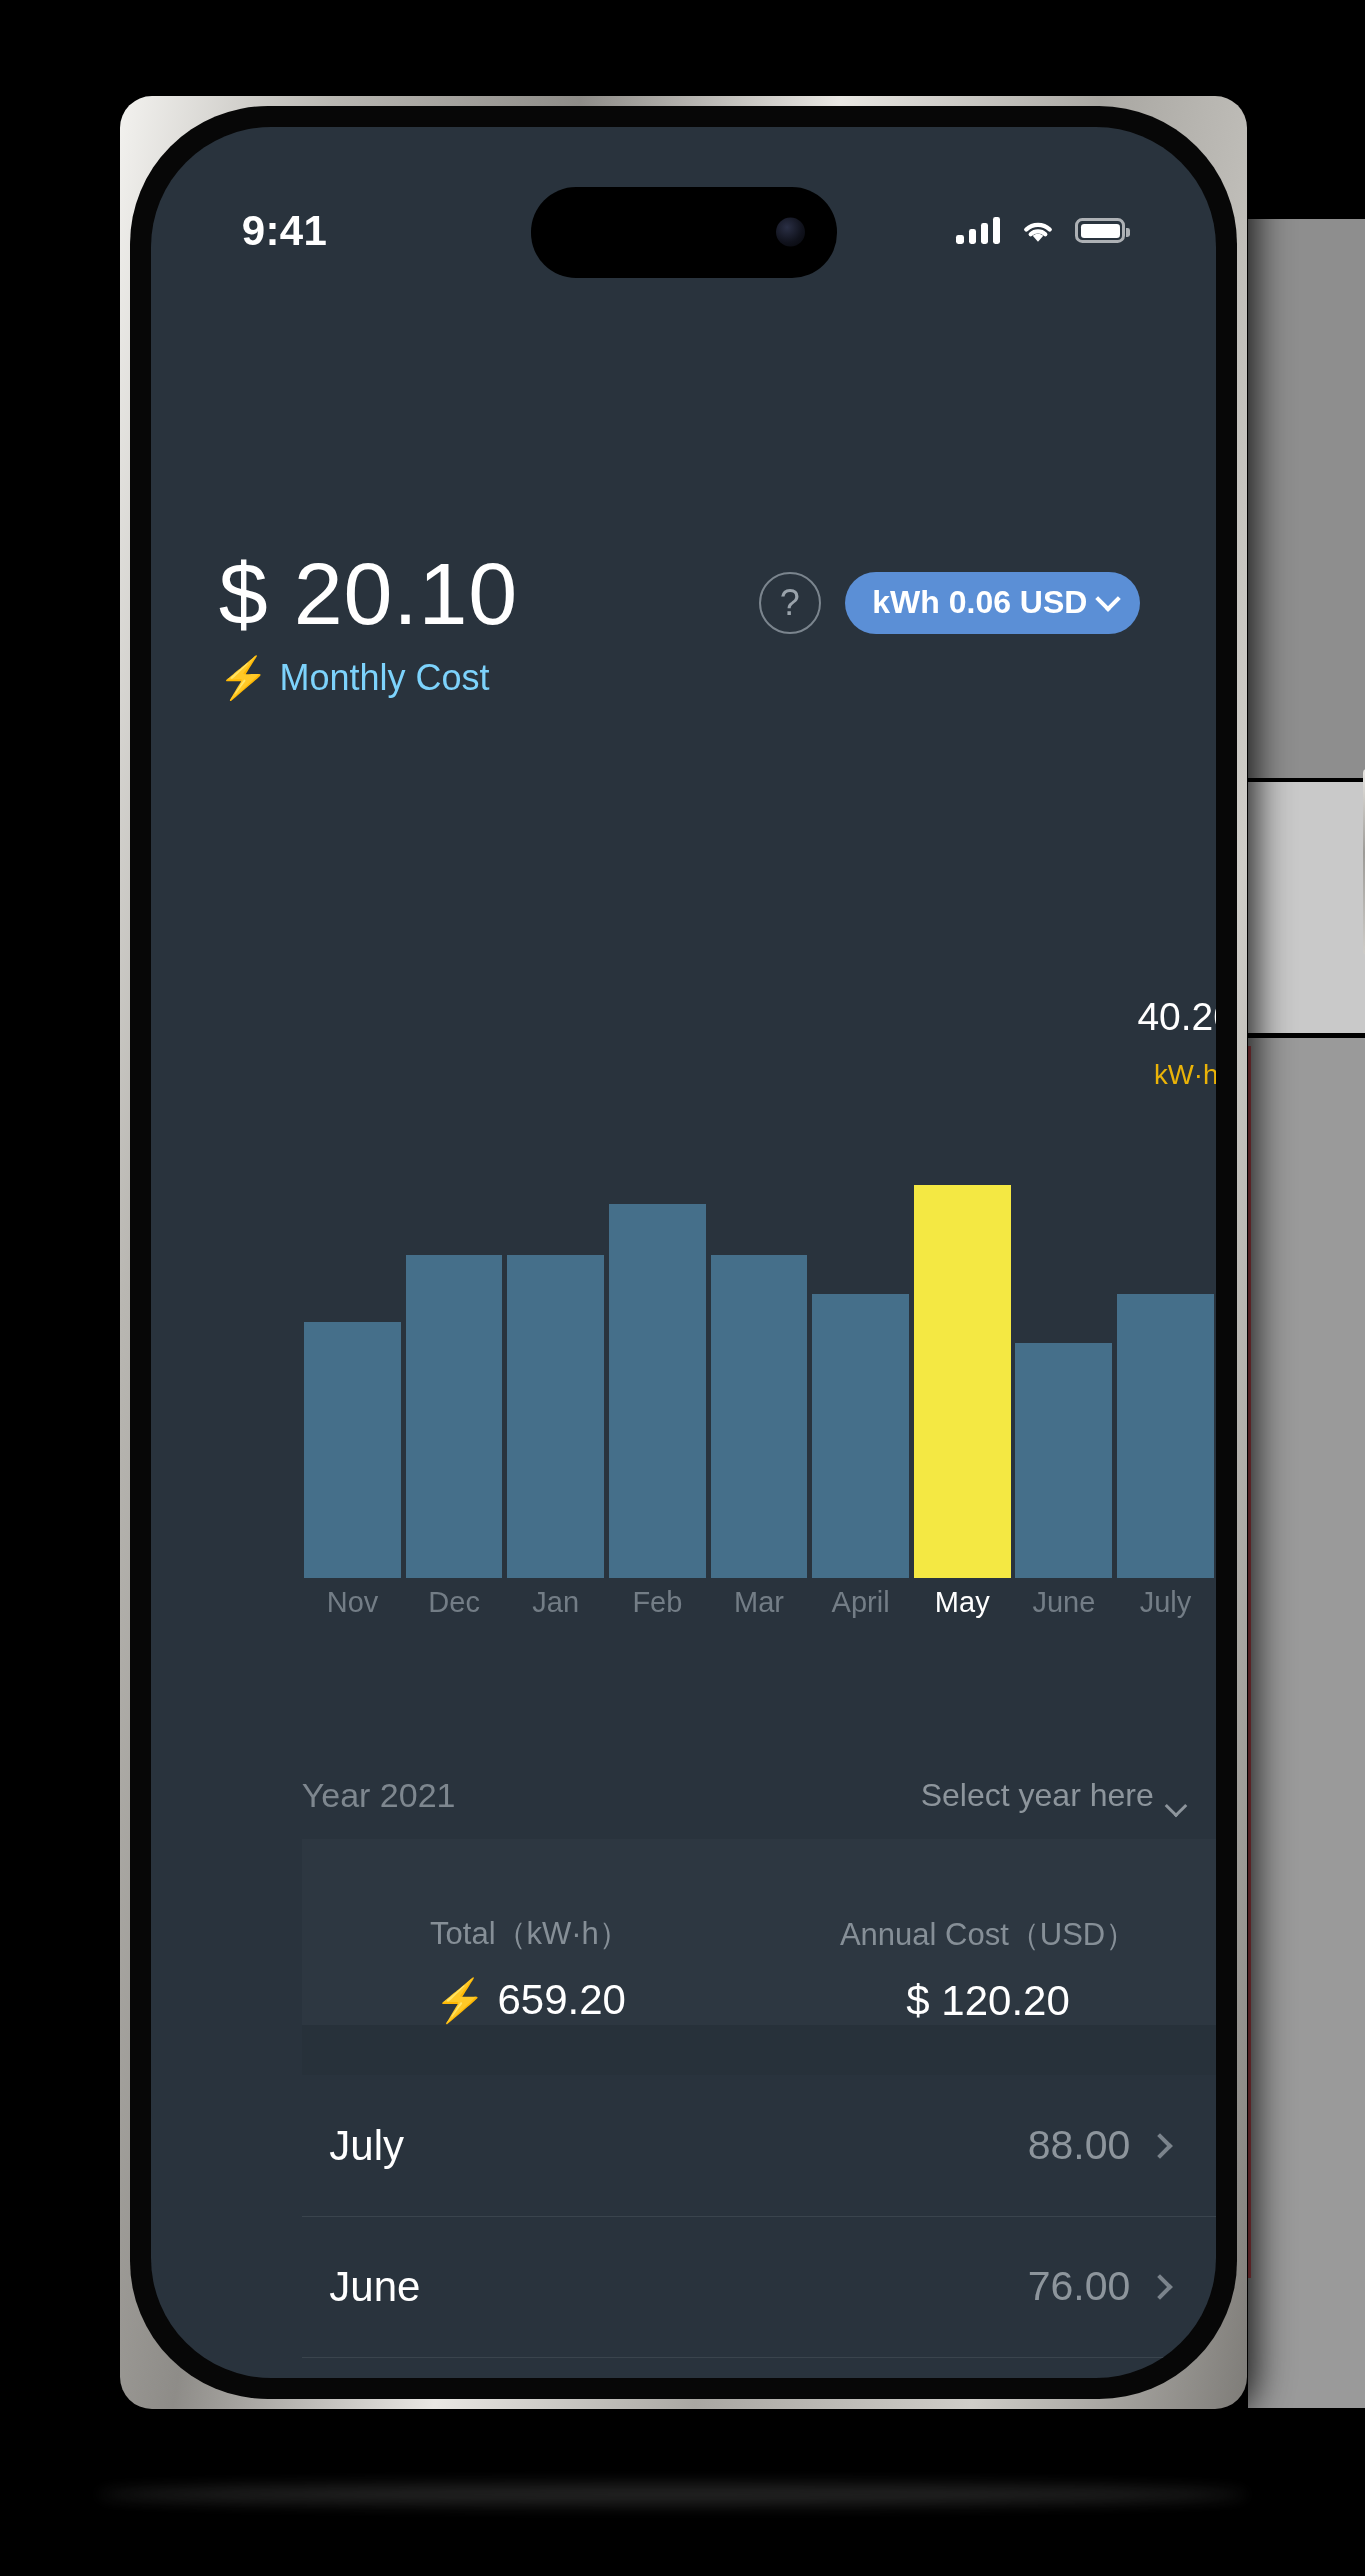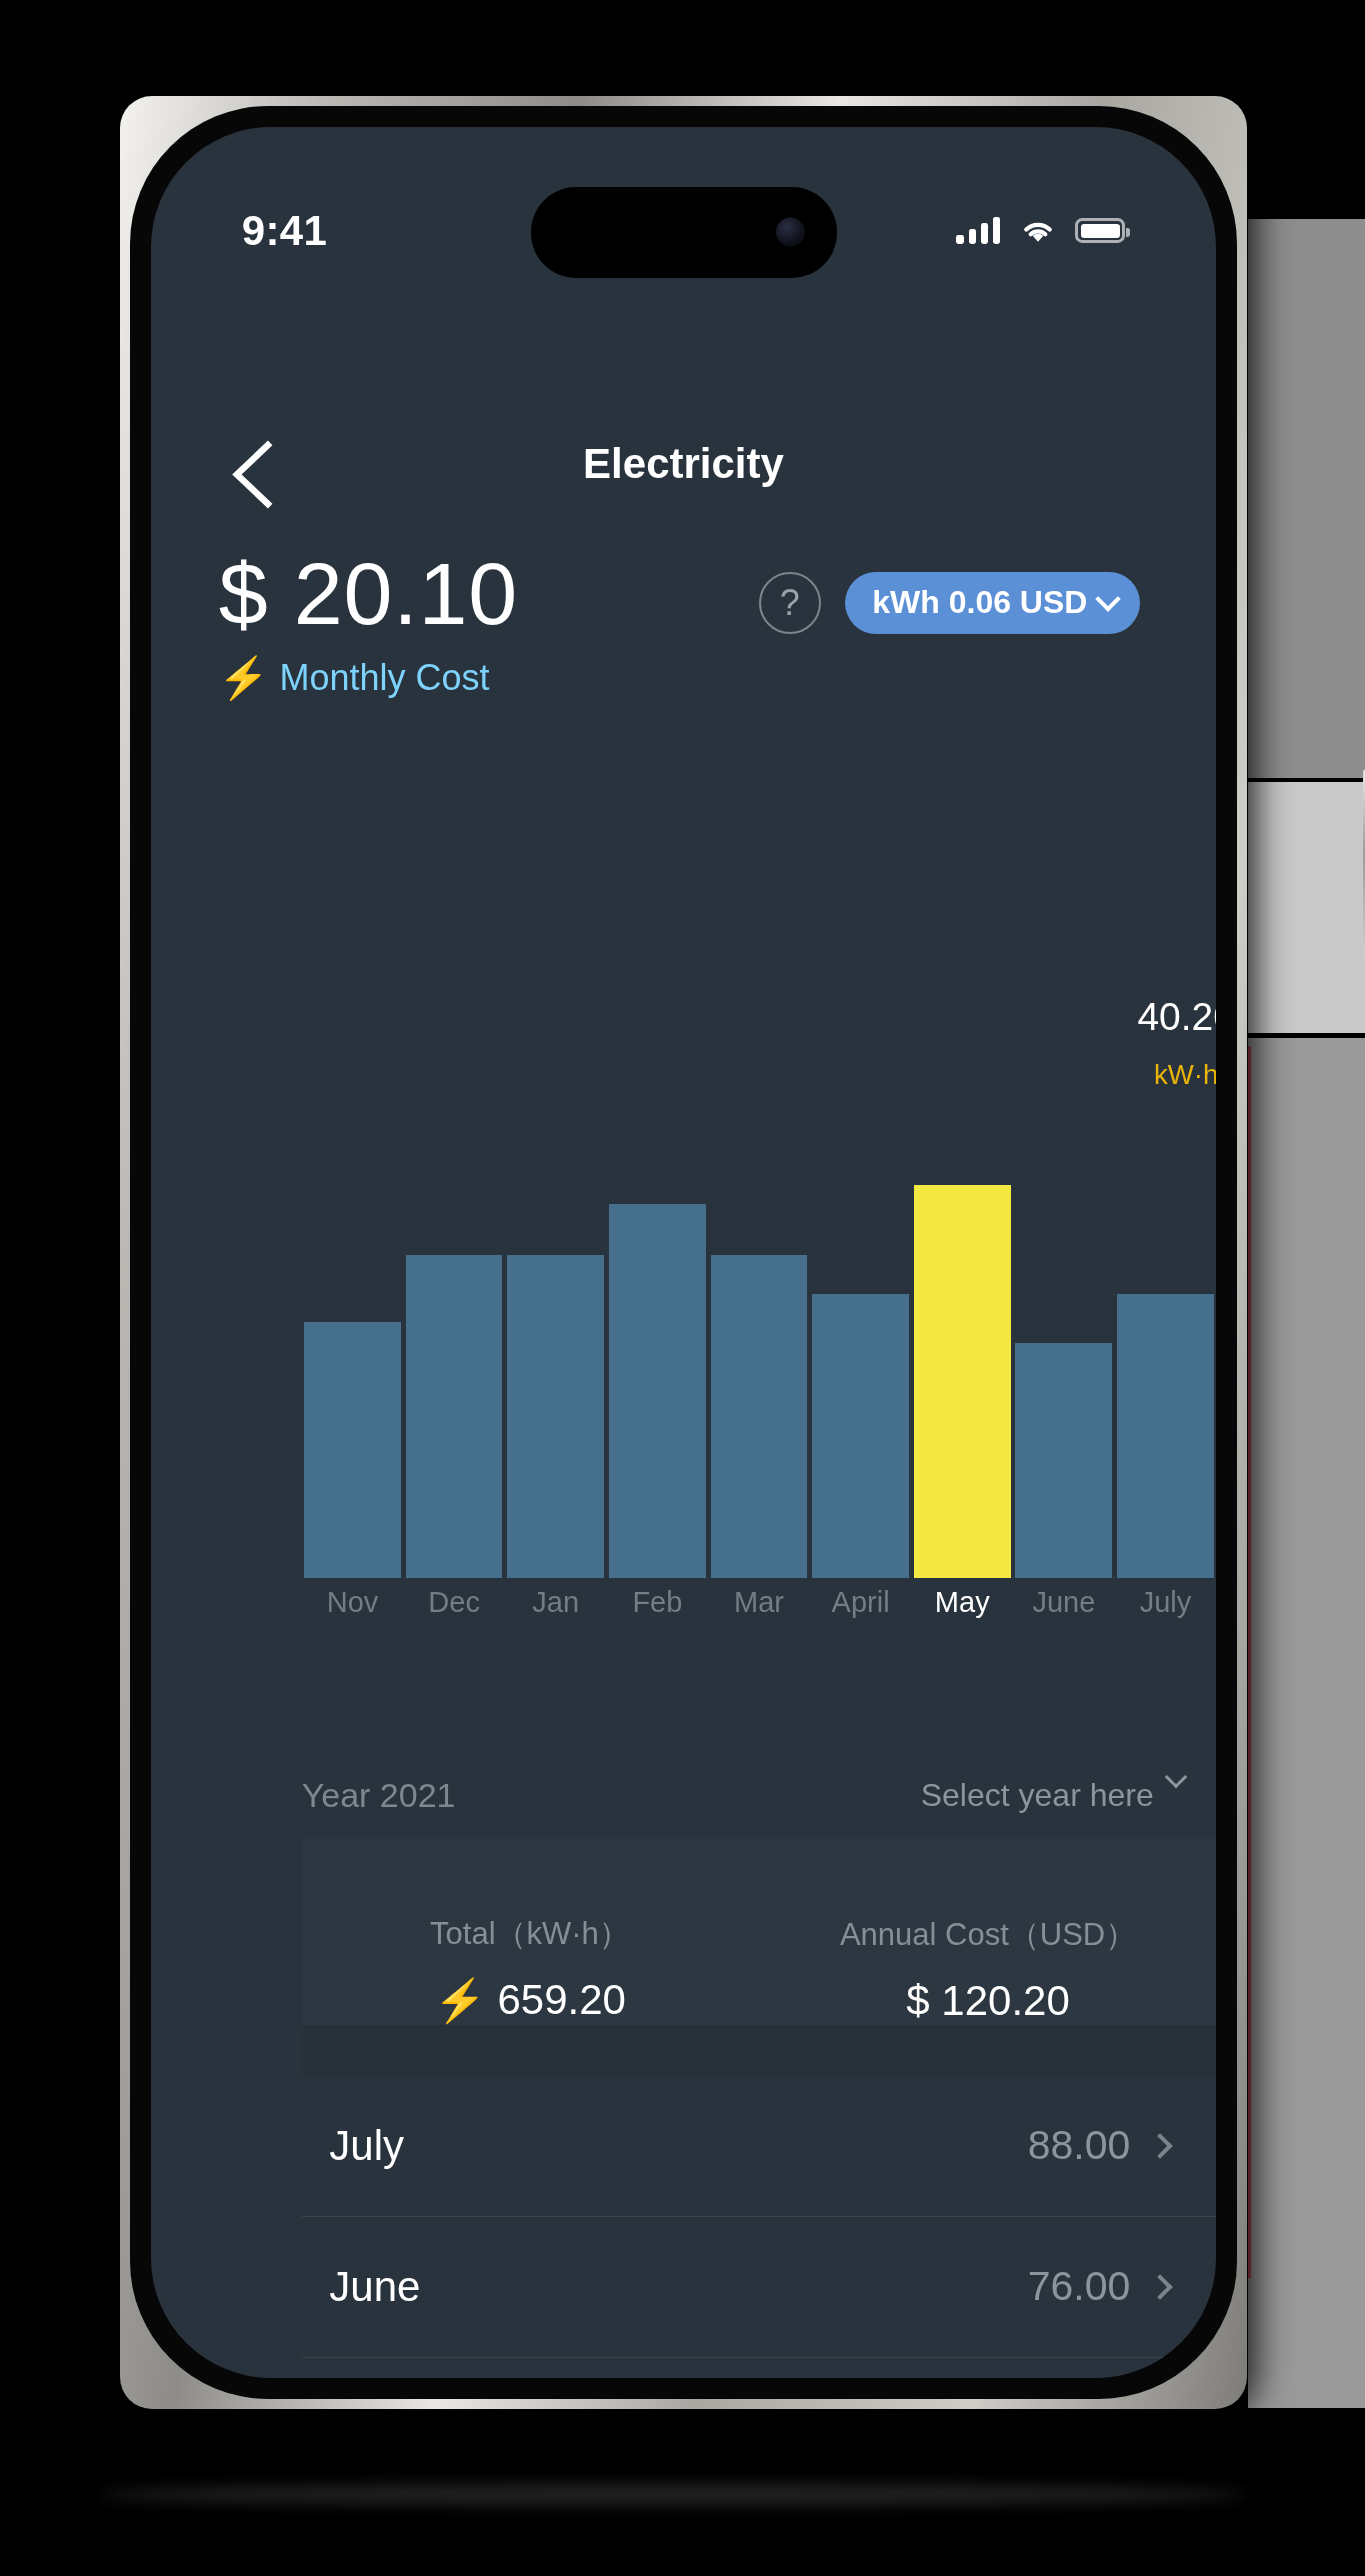--- a/index.html
+++ b/index.html
@@ -116,21 +116,21 @@
   #axis { position:absolute; left:0; right:0; bottom: -57px; height: 57px; display:flex; }
   .axis-cell { flex:1 1 0; text-align:center; color:#737d86; font-size: 29px; padding-top: 8px; }
   .axis-cell.selected { color:#ffffff; }
 
   
   #year-row {
     position:absolute; left: 151px; right: 32px; top: 1634px; height: 70px;
     display:flex; align-items:center; justify-content:space-between;
   }
   #year-label { color:#7e878f; font-size: 34px; }
-  #year-select { display:flex; align-items:flex-start; gap:14.6px; color:#8d959c; font-size: 32px; cursor:pointer; }
+  #year-select { display:flex; align-items:flex-end; gap:14.6px; color:#8d959c; font-size: 32px; cursor:pointer; }
   #year-select .chev-d { border-color: currentColor; width:16px; height:16px; border-width:3.2px; }
 
   
   #totals {
     position:absolute; left: 151px; right: 0; top: 1712px; height: 186px;
     background:#2d3741; display:flex;align-items:flex-end;
   }
   .total-cell { flex:1 1 0; display:flex; flex-direction:column; align-items:center; justify-content:center; gap: 21px; }
   .total-cell .cap { color:#868f97; font-size: 31px; }
   .total-cell .val { color:#fff; font-size: 42px; display:flex; align-items:center; gap:11.3px; }
@@ -186,28 +186,20 @@
               <path d="M22 30.5 L15.5 23.2 a9.5 9.5 0 0 1 13 0 Z" fill="#fff"></path>
               <path d="M7.6 15.4 a21 21 0 0 1 28.8 0" stroke="#fff" stroke-width="5.4" fill="none" stroke-linecap="round"></path>
               <path d="M13.0 21.2 a13.2 13.2 0 0 1 18.0 0" stroke="#fff" stroke-width="5.2" fill="none" stroke-linecap="round"></path>
             </svg>
             <span class="battery">
                 <b></b>
               </span>
           </div>
         </div>
 
-        <div id="nav-bar">
-          <div id="back-button">
-            <svg width="70" height="75" viewBox="0 0 86 92">
-              <path d="M60 10 L22 46 L60 82" stroke="#fff" stroke-width="8" fill="none" stroke-linecap="square"></path>
-            </svg>
-          </div>
-          <div id="page-title">Electricity</div>
-        </div>
 
         <div id="summary">
           <div id="cost-row">
             <div id="cost-amount">$ 20.10</div>
           </div>
           <div id="cost-controls">
             <div id="help-icon">?</div>
             <div id="rate-pill">
               <span>kWh 0.06 USD</span>
               <span class="chev-d"></span>

